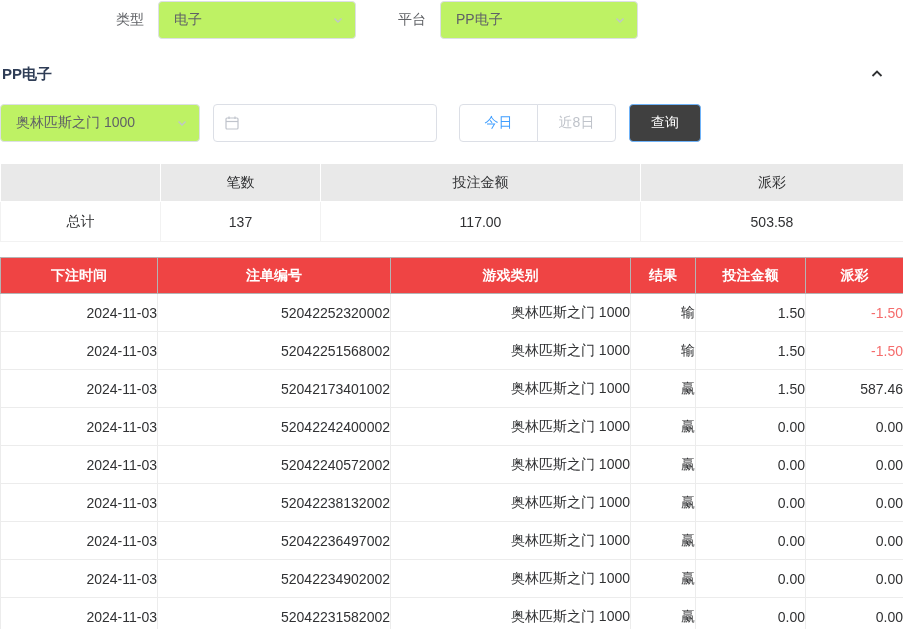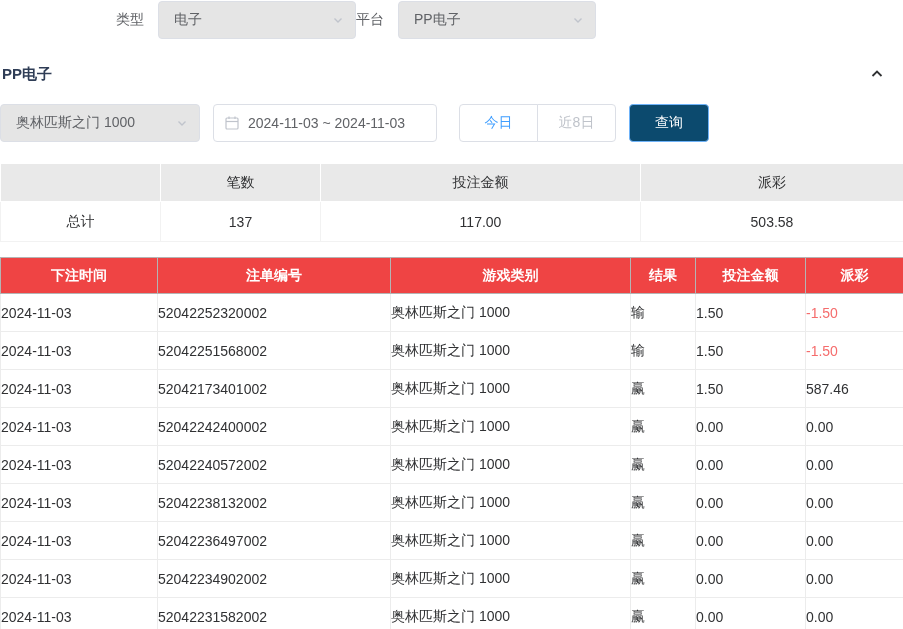--- a/index.html
+++ b/index.html
@@ -18,32 +18,32 @@
     align-items: center;
     padding-left: 116px;
     height: 40px;
   }
   .field-label { color: #606266; margin-right: 14px; white-space: nowrap; }
   .select-box {
     position: relative;
     width: 198px; height: 38px;
     border: 1px solid #dcdfe6;
     border-radius: 4px;
-    background: #e5e5e5;
+    background: #bef264;
     display: flex; align-items: center;
     padding: 0 30px 0 15px;
     color: #606266;
     cursor: pointer;
   }
   .select-box .caret {
     position: absolute; right: 10px; top: 50%;
     transform: translateY(-50%);
     display: flex;
   }
-  .platform-label { }
+  .platform-label { margin-left: 42px; }
 
   
   .section-head {
     margin-top: 23px;
     padding: 0 18px 0 2px;
     display: flex; align-items: center; justify-content: space-between;
     height: 22px;
   }
   .section-title { font-weight: bold; font-size: 15px; color: #2f3d56; }
   .collapse-icon { cursor: pointer; display: flex; }
@@ -74,22 +74,22 @@
     color: #bfc3ca;
     font-size: 14px;
     cursor: pointer;
   }
   .quick-btn + .quick-btn { margin-left: -1px; }
   .quick-btn:first-child { border-radius: 4px 0 0 4px; }
   .quick-btn:last-child { border-radius: 0 4px 4px 0; }
   .quick-btn.active { color: #409eff; position: relative; z-index: 1; }
   .search-btn {
     margin-left: 13px;
-    height: 38px; width: 80px;
-    background: #0c4a6e;
+    height: 38px; width: 72px;
+    background: #404040;
     border: 1px solid #6fb3f9;
     border-radius: 4px;
     color: #ffffff;
     font-size: 14px;
     cursor: pointer;
   }
 
   
   table { border-collapse: collapse; width: 903px; table-layout: fixed; padding-left: 20px; }
   .summary-table { margin-top: 21px; }
@@ -116,21 +116,21 @@
   .records-table th {
     background: #ef4444;
     color: #ffffff;
     font-weight: bold;
     height: 36px;
     text-align: center;
     border: 1px solid #b4b4b4;
   }
   .records-table td {
     height: 38px;
-    text-align: left;
+    text-align: right;
     border: 1px solid #ececec;
     background: #fff;
     color: #303133;
   }
   .records-table td.neg { color: #f56c6c; }
   .records-table col.c1 { width: 157px; }
   .records-table col.c2 { width: 233px; }
   .records-table col.c3 { width: 240px; }
   .records-table col.c4 { width: 65px; }
   .records-table col.c5 { width: 110px; }
@@ -182,21 +182,20 @@
   </div>
   <div class="date-box">
     <span class="cal">
       <svg width="16" height="16" viewBox="0 0 16 16" fill="none" stroke="#c0c4cc" stroke-width="1.2">
         <rect x="2" y="3" width="12" height="11" rx="1"></rect>
         <line x1="2" y1="6.5" x2="14" y2="6.5"></line>
         <line x1="5" y1="1.5" x2="5" y2="4"></line>
         <line x1="11" y1="1.5" x2="11" y2="4"></line>
       </svg>
     </span>
-    <span>2024-11-03 ~ 2024-11-03</span>
   </div>
   <div class="btn-group">
     <button class="quick-btn active">今日</button>
     <button class="quick-btn">近8日</button>
   </div>
   <button class="search-btn">查询</button>
 </div>
 
 <table class="summary-table">
   <colgroup>

